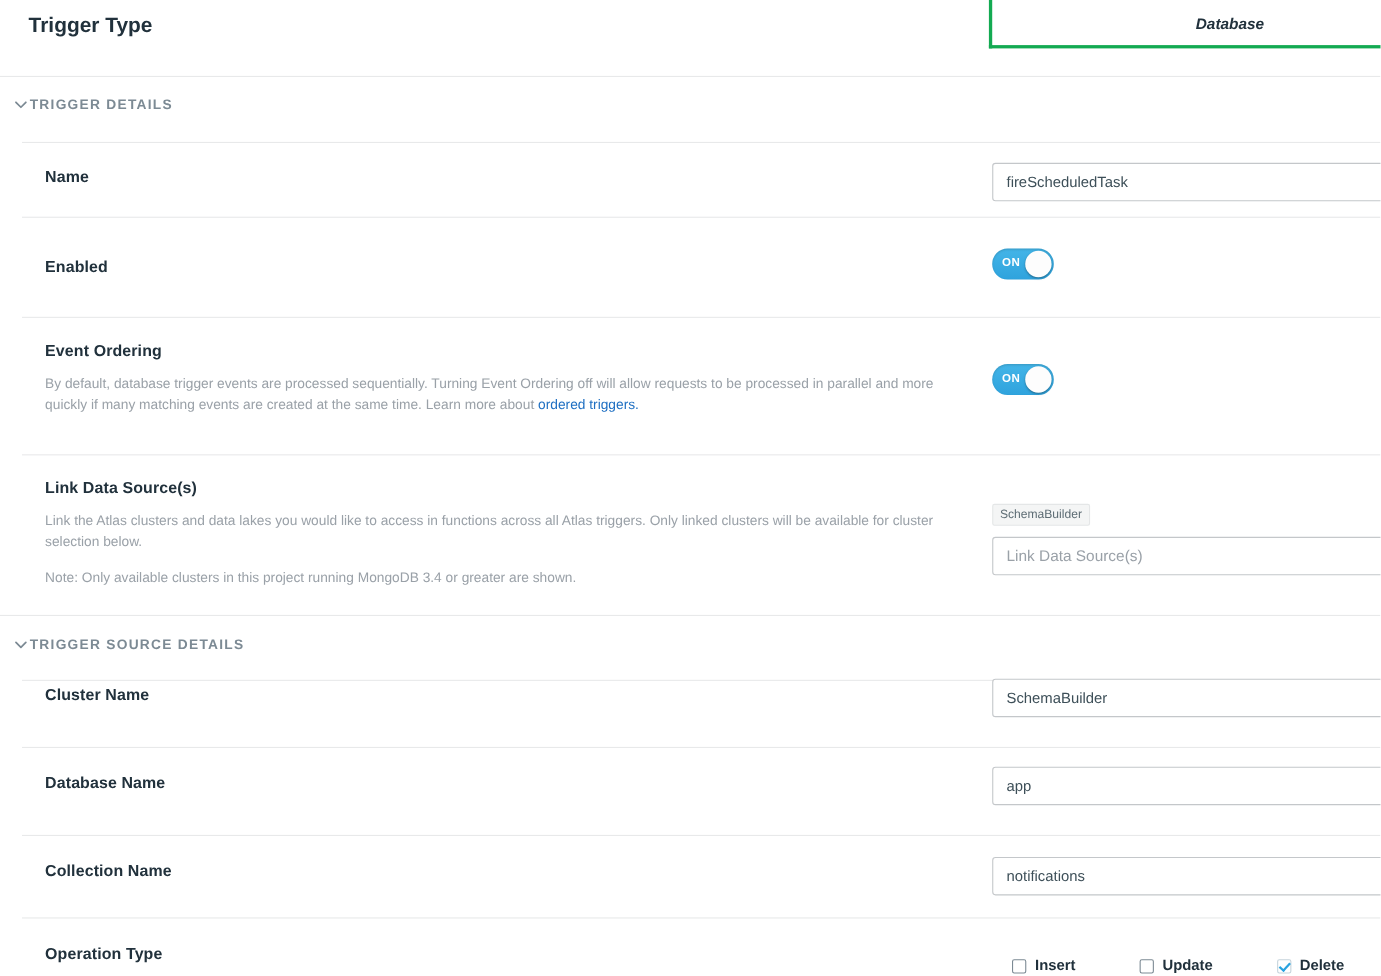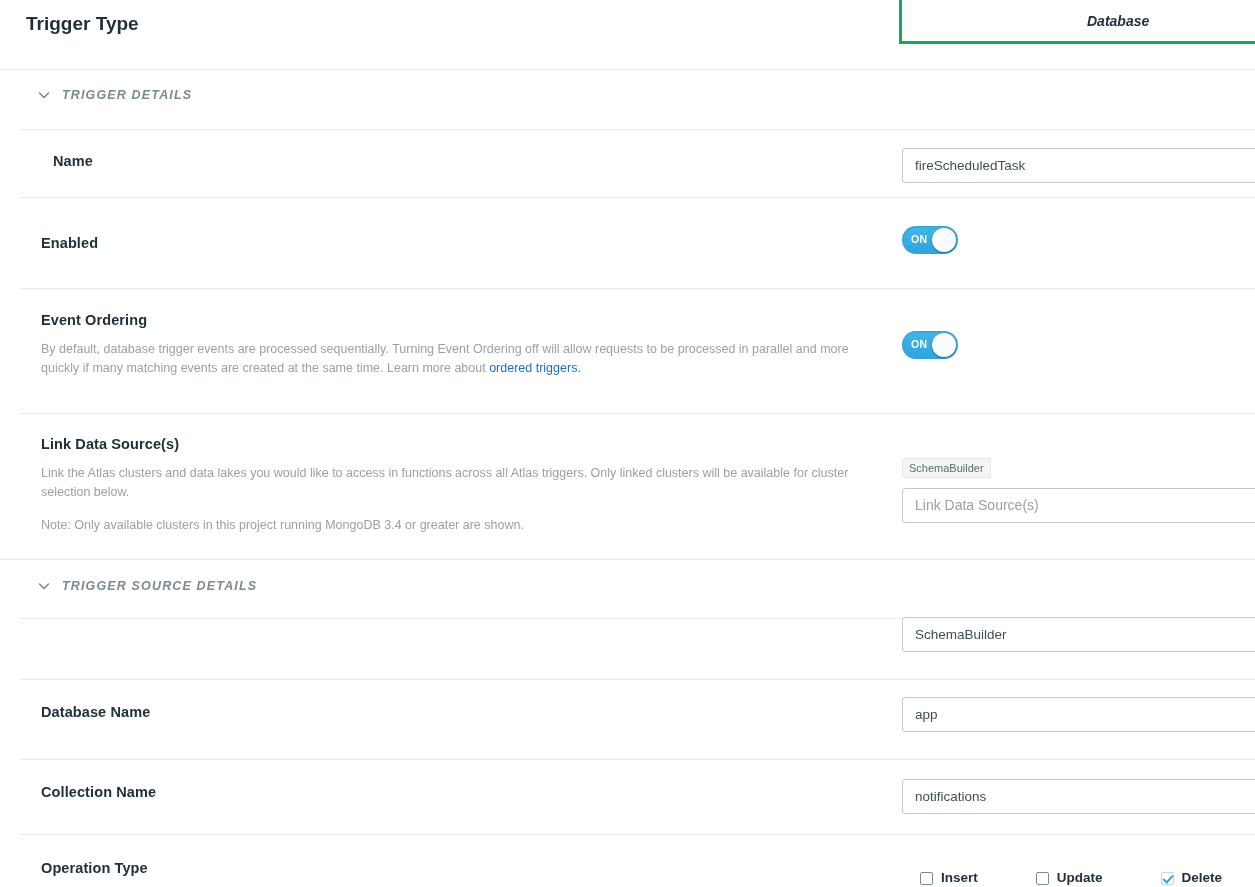--- a/index.html
+++ b/index.html
@@ -104,26 +104,24 @@
     font-weight: 700;
     color: #21313c;
     margin-left: 185px;
     margin-top: 4px;
     font-style: italic;
   }
 
   
   .section-header {
     position: absolute;
-    left: 36px;
+    left: 11px;
     display: flex;
     align-items: center;
-    gap: 10px;
     cursor: pointer;
-    font-style: italic;
   }
   .chevron {
     width: 16px;
     height: 16px;
     display: inline-block;
     flex: 0 0 16px;
   }
   .chevron svg { display: block; }
   .section-title {
     font-size: 12.5px;
@@ -264,21 +262,21 @@
     <span class="chevron">
       <svg width="16" height="16" viewBox="0 0 16 16">
         <path d="M3.5 6 L8 10.5 L12.5 6" fill="none" stroke="#7c8a94" stroke-width="1.6" stroke-linecap="round" stroke-linejoin="round"></path>
       </svg>
     </span>
     <span class="section-title">TRIGGER DETAILS</span>
   </div>
 
   <div class="divider-inset" style="top:129px;"></div>
 
-  <div class="row" style="position:absolute; top:152px; left:0; width:1255px;padding-left:12px;">
+  <div class="row" style="position:absolute; top:152px; left:0; width:1255px;">
     <div class="row-label-col">
       <div class="field-label">Name</div>
     </div>
   </div>
   <div class="text-input" style="left:902px; top:148px; width:400px;">fireScheduledTask</div>
 
   <div class="divider-inset" style="top:197px;"></div>
 
   <div class="row" style="position:absolute; top:234px; left:0; width:1255px;">
     <div class="row-label-col">
@@ -321,20 +319,25 @@
     <span class="chevron">
       <svg width="16" height="16" viewBox="0 0 16 16">
         <path d="M3.5 6 L8 10.5 L12.5 6" fill="none" stroke="#7c8a94" stroke-width="1.6" stroke-linecap="round" stroke-linejoin="round"></path>
       </svg>
     </span>
     <span class="section-title">TRIGGER SOURCE DETAILS</span>
   </div>
 
   <div class="divider-inset" style="top:618px;"></div>
 
+  <div class="row" style="position:absolute; top:623px; left:0; width:1255px;">
+    <div class="row-label-col">
+      <div class="field-label">Cluster Name</div>
+    </div>
+  </div>
   <div class="text-input" style="left:902px; top:617px; width:400px;">SchemaBuilder</div>
 
   <div class="divider-inset" style="top:679px;"></div>
 
   <div class="row" style="position:absolute; top:703px; left:0; width:1255px;">
     <div class="row-label-col">
       <div class="field-label">Database Name</div>
     </div>
   </div>
   <div class="text-input" style="left:902px; top:697px; width:400px;">app</div>

